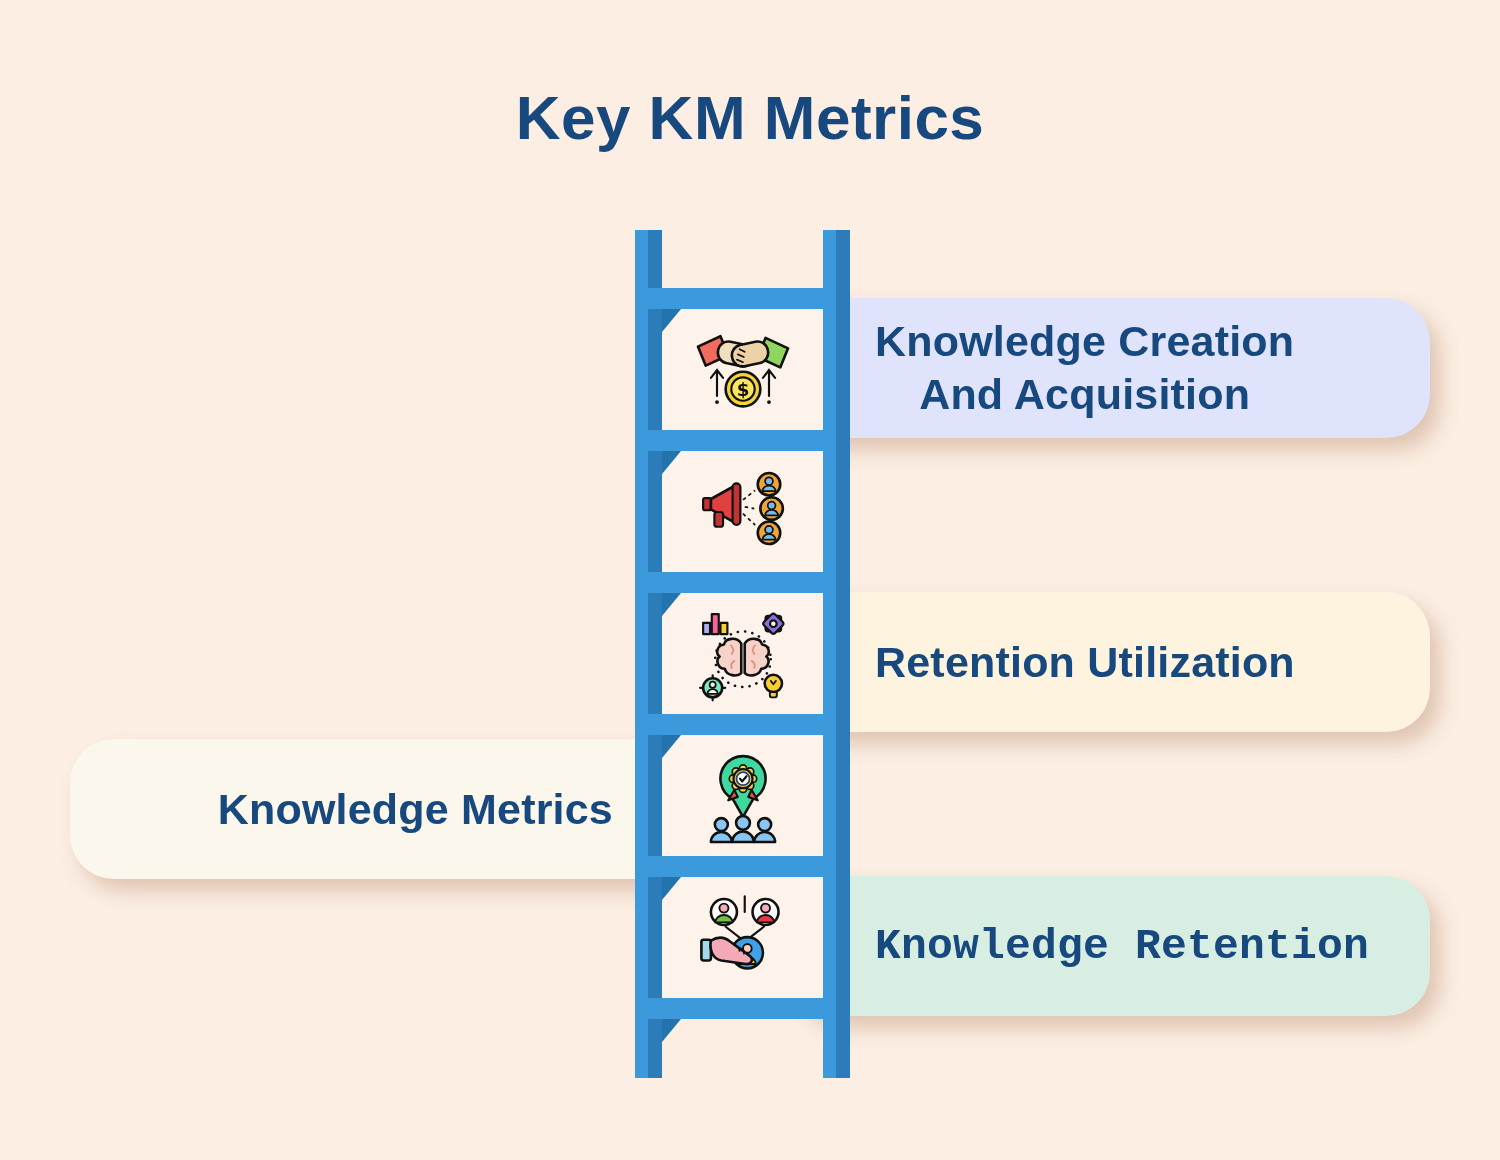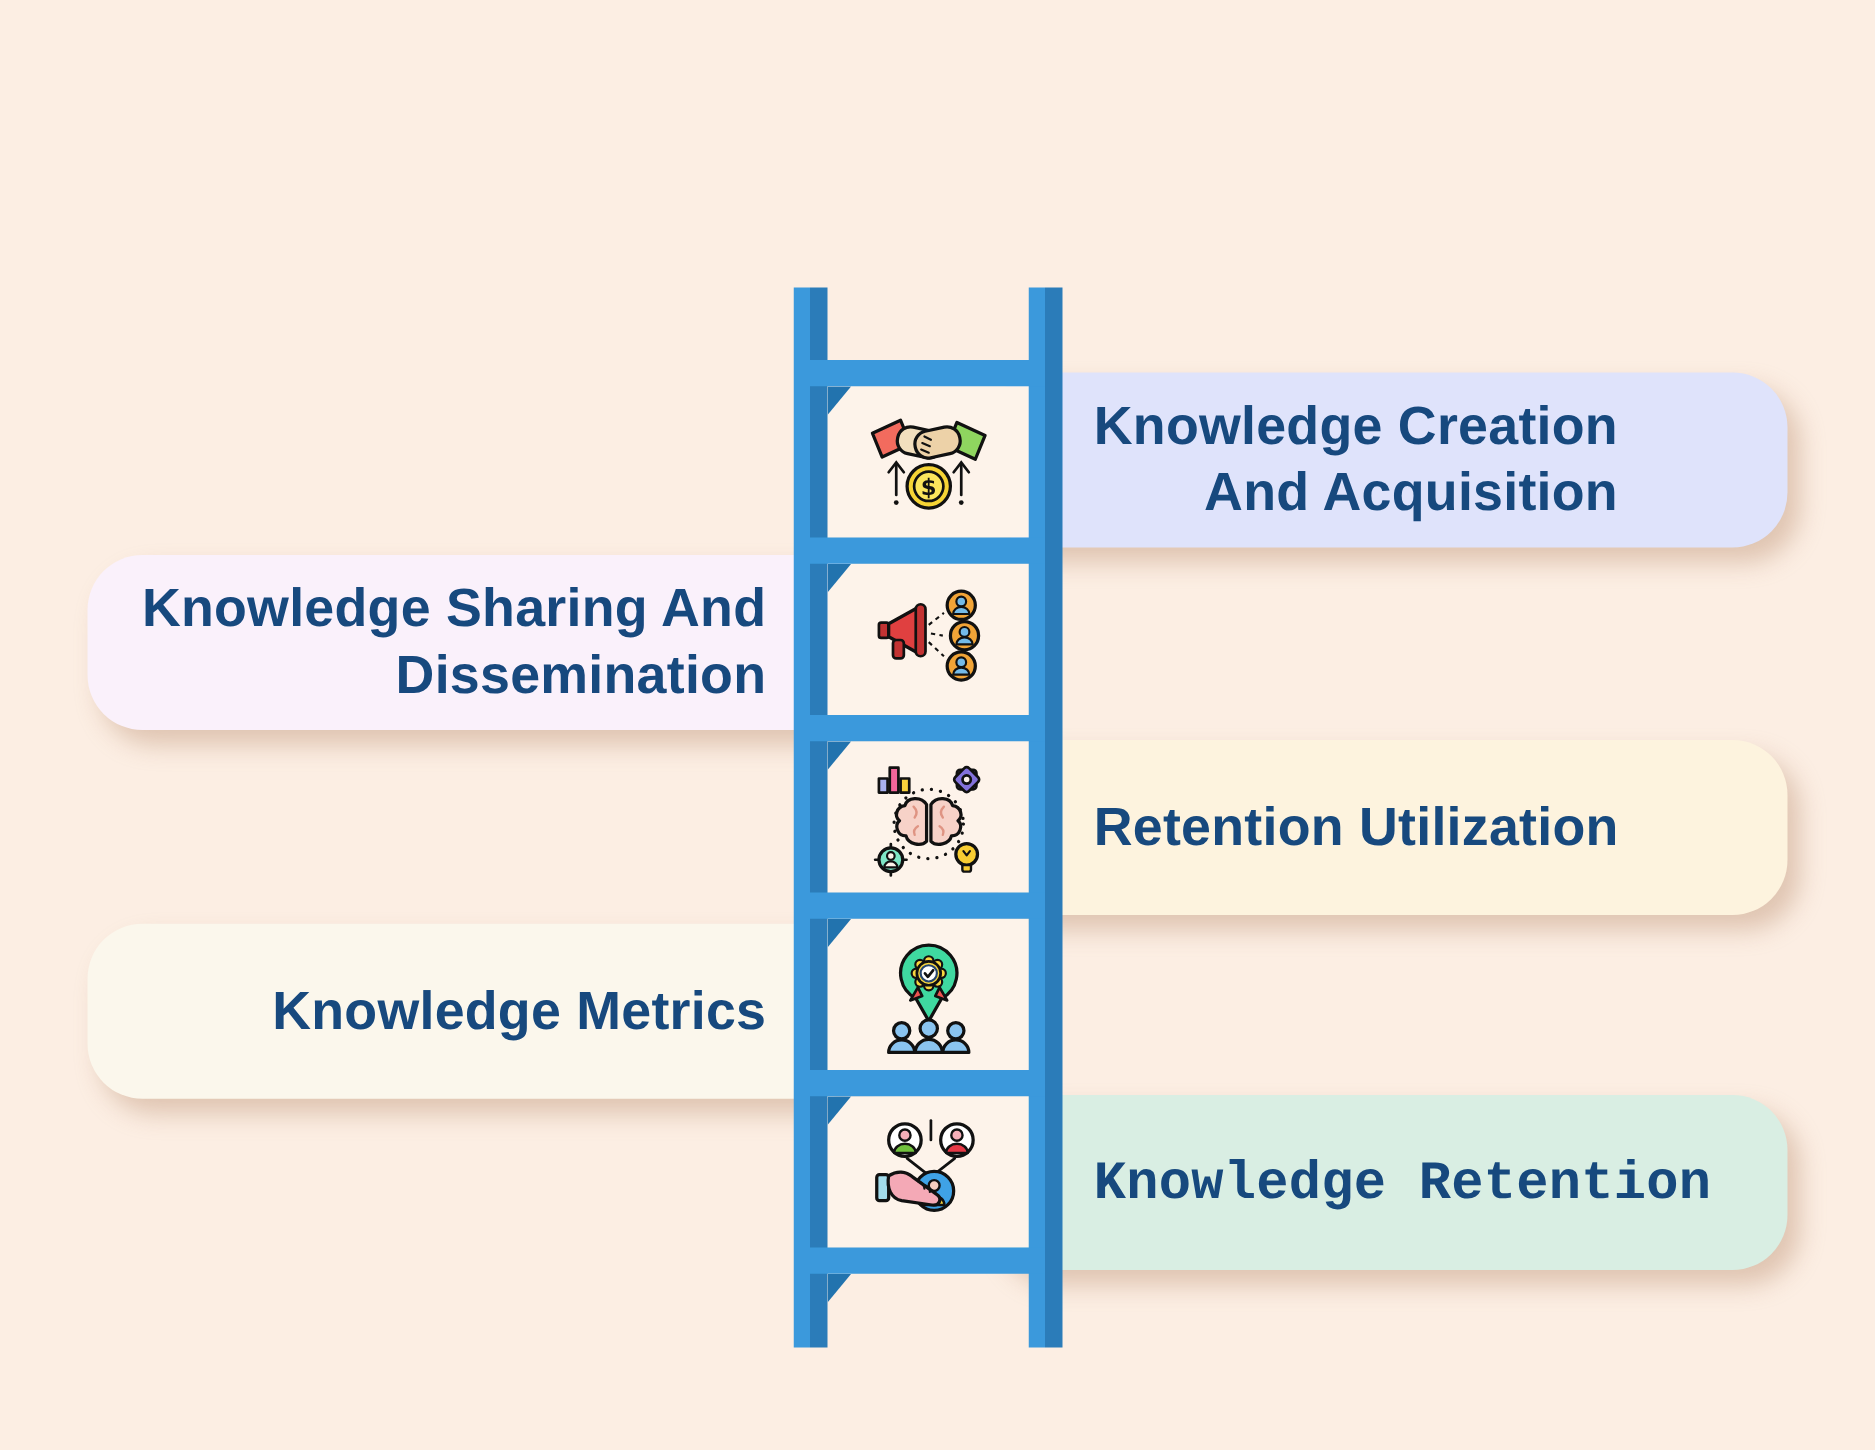--- a/index.html
+++ b/index.html
@@ -38,42 +38,39 @@
   .card{
     position:absolute;height:140px;border-radius:44px;z-index:1;
     display:flex;align-items:center;box-sizing:border-box;
     box-shadow:10px 12px 20px rgba(188,146,117,.45);
     color:var(--text-navy,#17497E);
   }
   .card-label{
     font-size:43px;font-weight:600;line-height:53px;white-space:pre-line;
     letter-spacing:.2px;
   }
-  .card-right{left:790px;width:640px;padding-left:85px;padding-right:15px;justify-content:flex-start;text-align:right;}
+  .card-right{left:790px;width:640px;padding-left:85px;padding-right:15px;justify-content:flex-start;text-align:center;}
   .card-left{left:70px;width:630px;padding-right:87px;padding-left:20px;justify-content:flex-end;text-align:right;}
   .card-creation{top:298px;background:var(--card-creation-bg,#DFE3FB);}
   .card-sharing{top:444px;background:var(--card-sharing-bg,#FAF1FB);}
   .card-utilization{top:592px;background:var(--card-utilization-bg,#FDF3DE);}
   .card-quality{top:739px;background:var(--card-quality-bg,#FBF7EC);}
   .card-retention{top:876px;background:var(--card-retention-bg,#D9EEE3);font-family:Liberation Mono, monospace;}
   .icon{width:104px;height:104px;display:block;}
 </style>
 </head>
 <body>
 
 <div class="canvas">
 
+  <h1 class="title">Key KM Metrics</h1>
 
   <div class="card card-right card-creation">
     <span class="card-label">Knowledge Creation
 And Acquisition</span>
-  </div>
-  <div class="card card-left card-sharing">
-    <span class="card-label">Knowledge Sharing And
-Dissemination</span>
   </div>
   <div class="card card-right card-utilization">
     <span class="card-label">Retention Utilization</span>
   </div>
   <div class="card card-left card-quality">
     <span class="card-label">Knowledge Metrics</span>
   </div>
   <div class="card card-right card-retention">
     <span class="card-label">Knowledge Retention</span>
   </div>

